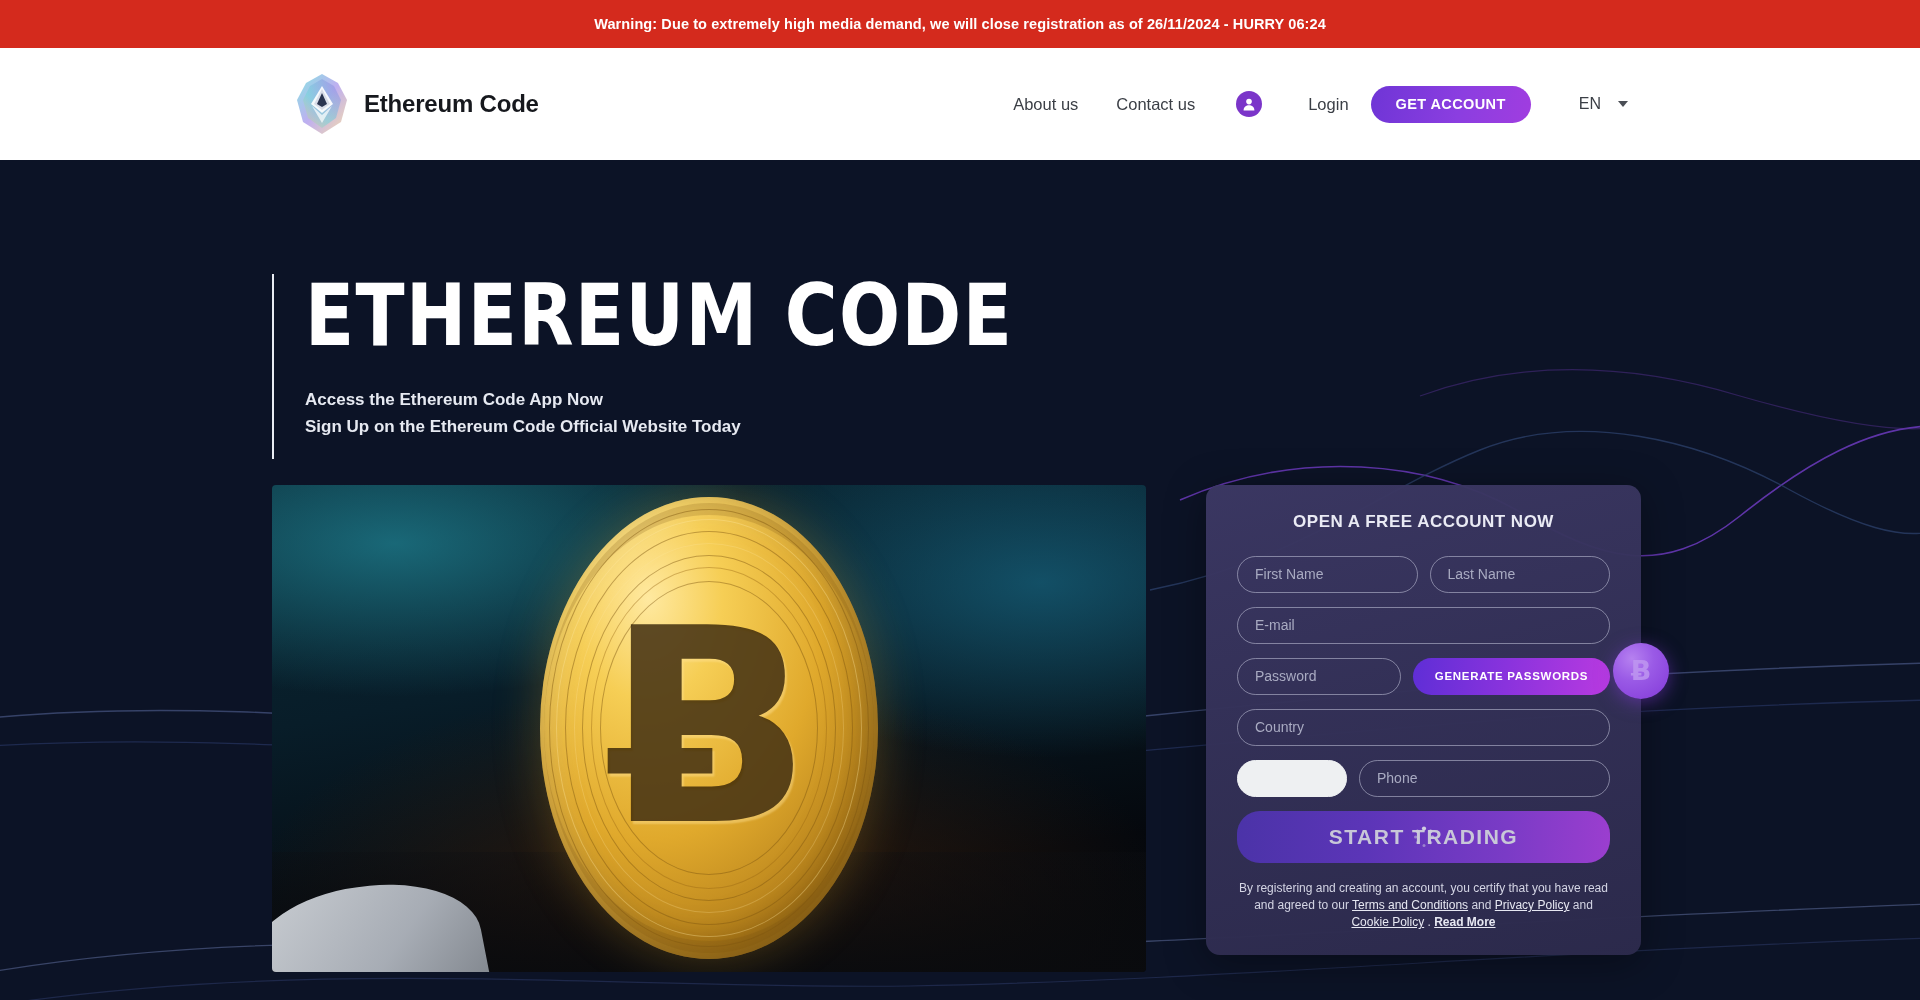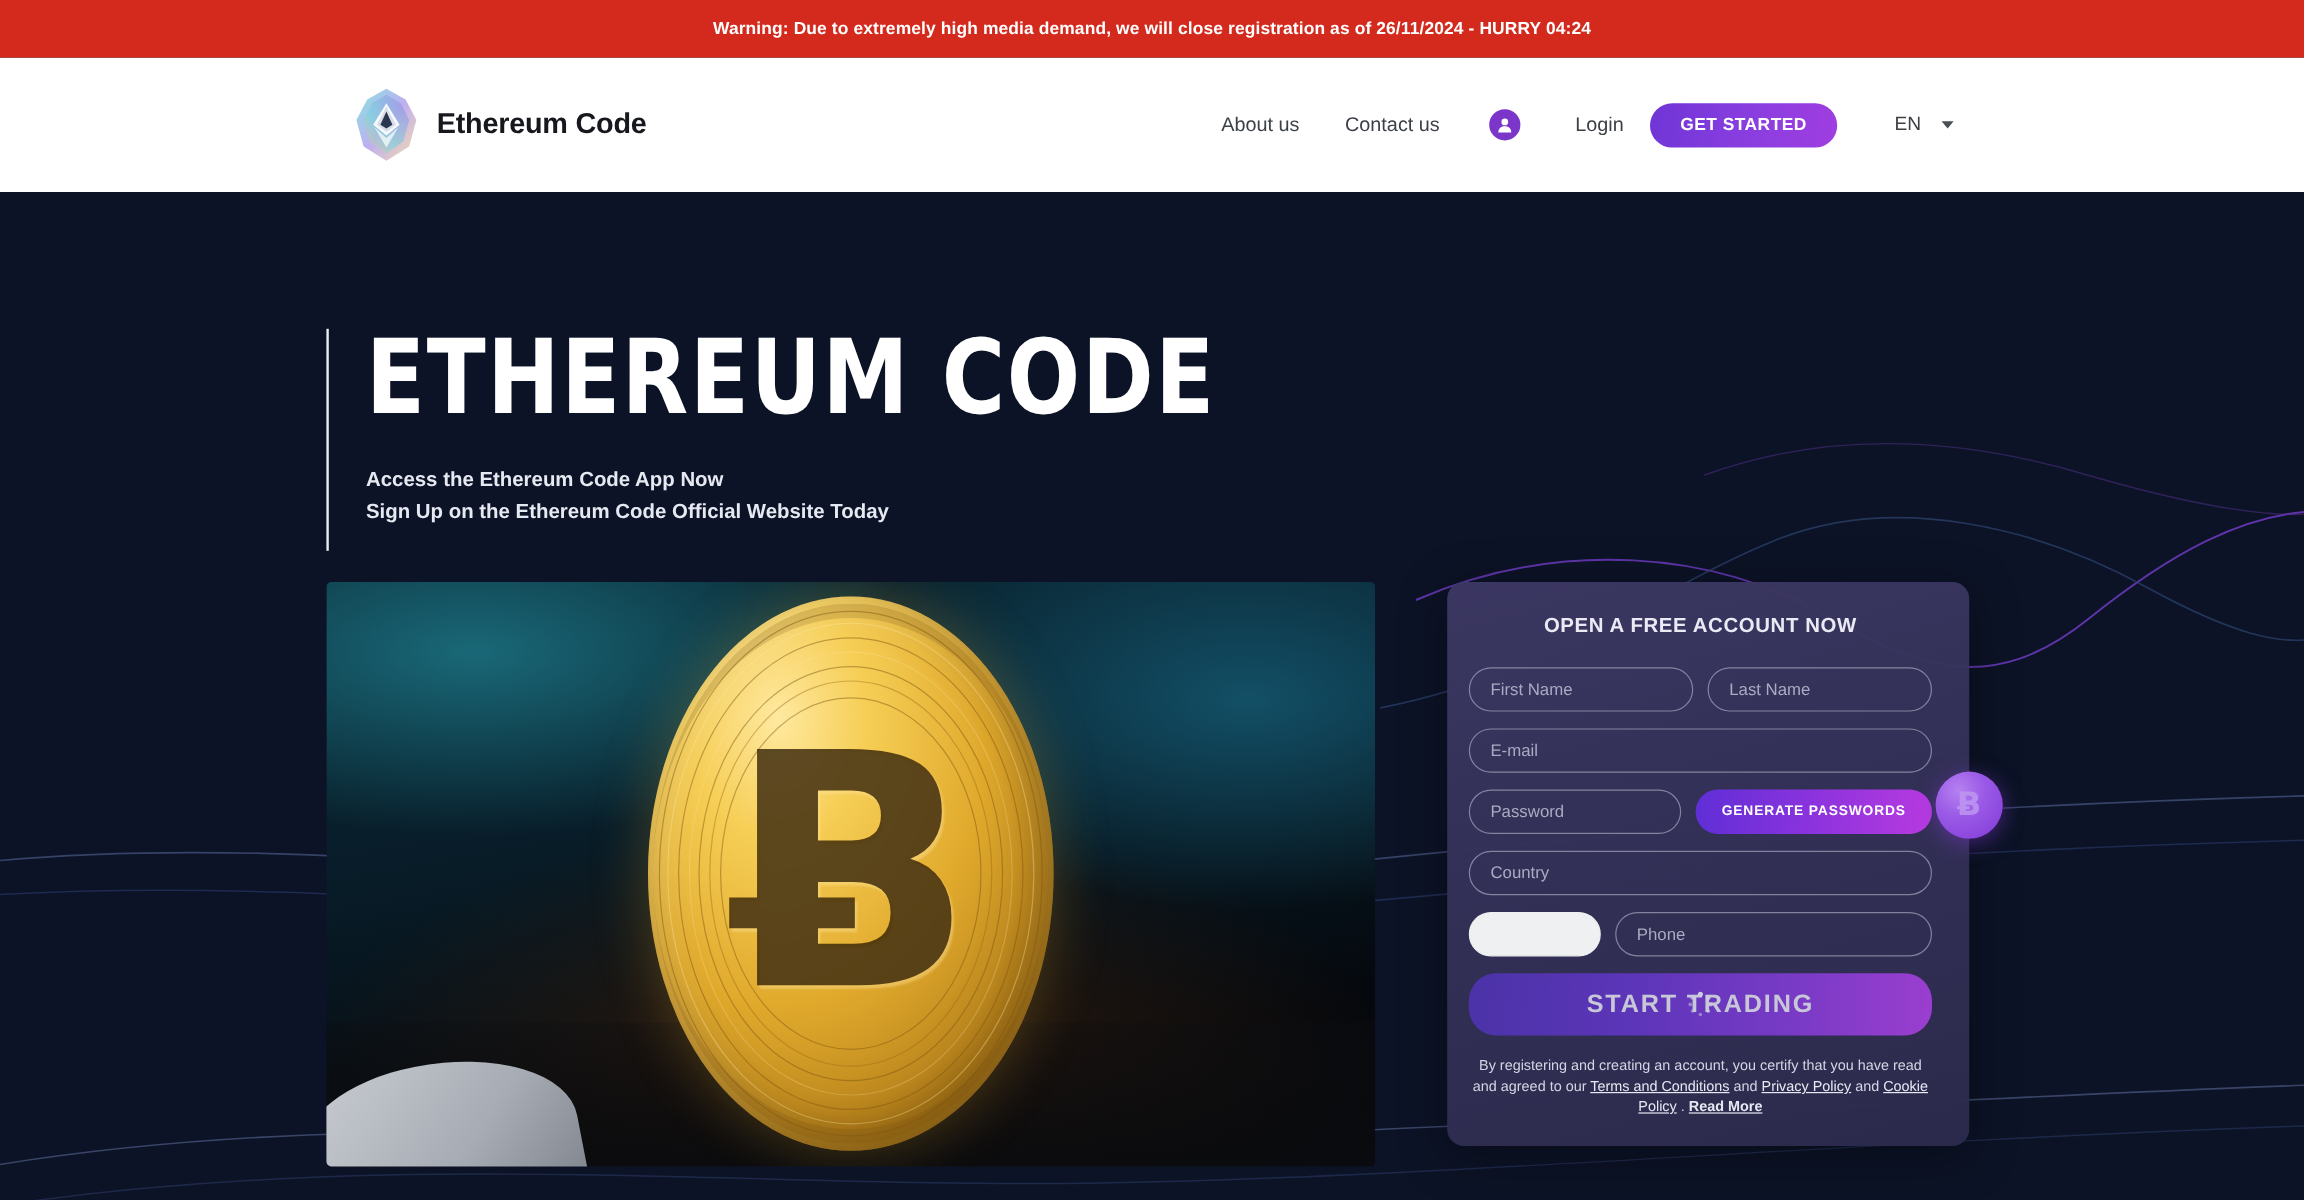--- a/index.html
+++ b/index.html
@@ -267,21 +267,21 @@
     border-radius: 50%;
     border-top: 12px solid rgba(120,82,14,0.2);
     border-bottom: 12px solid rgba(120,82,14,0.2);
   }
 
   
   .form-card {
     width: 435px;
     background: linear-gradient(165deg, rgba(60,56,100,0.96) 0%, rgba(52,49,88,0.97) 45%, rgba(44,42,76,0.98) 100%);
     border-radius: 14px;
-    padding: 27px 31px 24px 18px;
+    padding: 27px 31px 24px 31px;
     position: relative;
     flex: 0 0 auto;
     box-shadow: 0 8px 40px rgba(0,0,0,0.35);
   }
   .form-title {
     text-align: center;
     color: #e9eaf4;
     font-size: 17px;
     font-weight: bold;
     letter-spacing: 0.5px;
@@ -391,21 +391,21 @@
     font-weight: bold;
     color: rgba(190,150,240,0.85);
     font-family: "DejaVu Sans", sans-serif;
     line-height: 1;
   }
 </style>
 </head>
 <body>
 
 <div class="warning-bar">
-  <span class="warning-text">Warning: Due to extremely high media demand, we will close registration as of 26/11/2024 - HURRY 04:24</span>
+  <span class="warning-text">Warning: Due to extremely high media demand, we will close registration as of 26/11/2024 - HURRY 06:24</span>
 </div>
 
 <div class="header">
 
   <div class="brand">
     <span class="brand-logo">
       <svg width="56" height="62" viewBox="0 0 56 62">
         <defs>
           <linearGradient id="lgA" x1="0" y1="0" x2="1" y2="1">
             <stop offset="0%" stop-color="#7de3e0"></stop>
@@ -436,21 +436,21 @@
     <div class="login-wrap">
       <span class="avatar-circle">
         <svg width="16" height="16" viewBox="0 0 16 16">
           <circle cx="8" cy="5.6" r="2.8" fill="#ffffff"></circle>
           <path d="M2.6 14.4 C2.6 10.8 5.2 9.2 8 9.2 C10.8 9.2 13.4 10.8 13.4 14.4 Z" fill="#ffffff"></path>
         </svg>
       </span>
       <span class="login-label">Login</span>
     </div>
 
-    <button class="btn-get-started">GET STARTED</button>
+    <button class="btn-get-started">GET ACCOUNT</button>
 
     <div class="lang-select">
       <span class="lang-label">EN</span>
       <span class="caret-down"></span>
     </div>
   </div>
 </div>
 
 <div class="hero">
 

